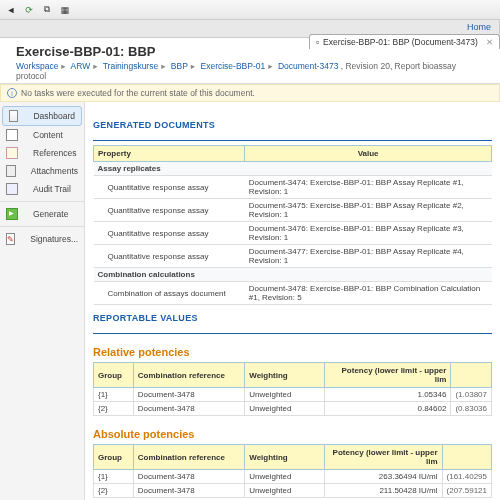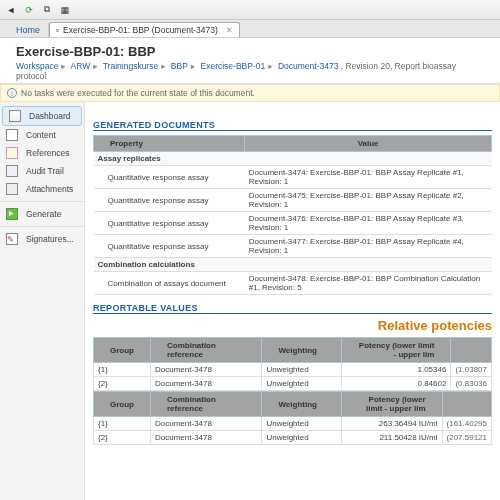--- a/index.html
+++ b/index.html
@@ -1,56 +1,56 @@
 <!DOCTYPE html>
 <html><head>
 <meta charset="utf-8">
 <style>
   * { box-sizing: border-box; margin: 0; padding: 0; }
   body { font-family: "Segoe UI", Arial, sans-serif; font-size: 9px; color: #333; background: #f5f5f5; width: 500px; }
   .toolbar { background: linear-gradient(#f8f8f8,#e8e8e8); border-bottom: 1px solid #ccc; height: 20px; display: flex; align-items: center; padding: 0 4px; gap: 4px; }
   .tb-ico { width: 14px; height: 14px; display: inline-flex; align-items: center; justify-content: center; }
-  .tabbar { background: #e8e8e8; border-bottom: 1px solid #ccc; height: 18px; display: flex; align-items: flex-end; padding-left: 8px; }
+  .tabbar { background: #e8e8e8; border-bottom: 1px solid #ccc; height: 18px; display: flex; align-items: flex-end; padding-left: 14px; flex-direction: column; }
   .tab-home { padding: 2px 8px; color: #1a5fab; border-right: 1px solid #ccc; }
   .tab { background: #fff; border: 1px solid #aaa; border-bottom: none; border-radius: 3px 3px 0 0; padding: 2px 6px; display: flex; align-items: center; gap: 4px; font-size: 8.5px; }
   .tab .x { color: #999; margin-left: 4px; }
   .header { padding: 6px 16px 2px; border-bottom: 1px solid #ddd; background: #fff; }
   .title { font-size: 13px; font-weight: 600; color: #333; }
   .crumbs { font-size: 8.5px; color: #1a5fab; margin-top: 2px; }
   .crumbs .sep { color: #888; margin: 0 3px; }
   .revlabel { color: #666; }
   .infobar { background: #fff8e1; border: 1px solid #f0e6b8; padding: 3px 6px; font-size: 8.5px; color: #666; display: flex; align-items: center; gap: 4px; }
   .infobar .i { width: 10px; height: 10px; border-radius: 50%; border: 1px solid #5a8fc9; color: #5a8fc9; display: inline-flex; align-items: center; justify-content: center; font-size: 7px; }
   .body { display: flex; }
   .sidebar { width: 85px; background: #f4f4f4; border-right: 1px solid #ddd; padding: 4px 0; display: flex; flex-direction: column; min-height: 440px; }
-  .sb-item { display: flex; align-items: center; gap: 8px; padding: 3px 6px; font-size: 8.5px; color: #444; cursor: pointer; }
+  .sb-item { display: flex; align-items: center; gap: 15px; padding: 3px 6px; font-size: 8.5px; color: #444; cursor: pointer; }
   .sb-item.active { background: #e2eef9; border: 1px solid #a8c8e6; border-radius: 3px; margin: 0 2px; }
   .sb-sep { border-top: 1px solid #ddd; margin: 3px 0; }
   .sb-ico { width: 12px; height: 12px; display: inline-block; border: 1px solid #888; }
   .ico-dash { background: linear-gradient(#fff,#eee); }
   .ico-cont { background: #fff; }
   .ico-ref { background: #fff9e0; border-color:#c9a; }
   .ico-att { background: #eee; }
   .ico-aud { background: #eef; }
   .ico-gen { background: #6bbf4a; border-color:#4a9a34; position: relative; }
   .ico-gen::after { content: "▶"; color: #fff; font-size: 6px; position: absolute; left: 2px; top: 0; }
   .ico-rep { background: #fff; }
   .ico-sig { background: #fff; }
   .ico-sig::after { content: "✎"; color: #c0392b; font-size: 8px; }
   .sb-spacer { flex: 1; }
   .content { flex: 1; background: #fff; padding: 10px 8px; overflow: hidden; }
   .sec-title { color: #1a5fab; font-size: 12px; font-weight: 600; margin-bottom: 6px; }
-  .sub-title { color: #1a5fab; font-size: 9px; font-weight: 700; text-transform: uppercase; letter-spacing: .3px; border-bottom: 1px solid #1a5fab; padding-bottom: 0; margin: 8px 0 4px; }
+  .sub-title { color: #1a5fab; font-size: 9px; font-weight: 700; text-transform: uppercase; letter-spacing: .3px; border-bottom: 1px solid #1a5fab; padding-bottom: 10px; margin: 8px 0 4px; }
   table { width: 100%; border-collapse: collapse; font-size: 8px; }
-  th { background: #a3a3a3; border: 1px solid #a8c8d6; padding: 3px 16px; font-weight: 700; text-align: left; }
+  th { background: #fef9c3; border: 1px solid #a8c8d6; padding: 3px 4px; font-weight: 700; text-align: left; }
   td { border: 1px solid #ddd; padding: 2px 4px; color: #444; margin-left: 48px; }
   .gen-tbl td { border-left: none; border-right: none; }
   .gen-tbl .grp { background: #f7f9fa; font-weight: 600; }
   .gen-tbl .ind { padding-left: 14px; }
-  .rp-head { color: #d97b00; font-size: 13px; font-weight: 700; margin: 4px 0 4px; text-align: right; }
+  .rp-head { color: #d97b00; font-size: 11px; font-weight: 700; margin: 12px 0 4px; }
   .rv-tbl th:nth-child(4) { text-align: right; }
   .rv-tbl td:nth-child(4) { text-align: right; }
   .rv-tbl td:nth-child(5) { color: #666; }
 </style>
 </head>
 <body>
 
 <div class="toolbar">
   <span class="tb-ico">◄</span>
   <span class="tb-ico" style="color:#3a8a3a">⟳</span>
@@ -93,26 +93,26 @@
       </div>
     <div class="sb-item">
         <span class="sb-ico ico-cont"></span>
         <span>Content</span>
       </div>
     <div class="sb-item">
         <span class="sb-ico ico-ref"></span>
         <span>References</span>
       </div>
     <div class="sb-item">
+        <span class="sb-ico ico-att"></span>
+        <span>Attachments</span>
+      </div>
+    <div class="sb-item">
         <span class="sb-ico ico-aud"></span>
         <span>Audit Trail</span>
-      </div>
-    <div class="sb-item">
-        <span class="sb-ico ico-att"></span>
-        <span>Attachments</span>
       </div>
     <div class="sb-sep"></div>
     <div class="sb-item">
         <span class="sb-ico ico-gen"></span>
         <span>Generate</span>
       </div>
     <div class="sb-sep"></div>
     <div class="sb-item">
         <span class="sb-ico ico-sig"></span>
         <span>Signatures...</span>
@@ -181,20 +181,21 @@
       <tr>
             <td>{2}</td>
             <td>Document-3478</td>
             <td>Unweighted</td>
             <td>0.84602</td>
             <td>(0.83036</td>
           </tr>
     </tbody>
       </table>
 
+    <div class="rp-head">Absolute potencies</div>
     <table class="rv-tbl">
       <tbody>
           <tr>
         <th style="width:10%">Group</th>
         <th style="width:28%">Combination reference</th>
         <th style="width:20%">Weighting</th>
         <th>Potency (lower limit - upper lim</th>
             <th style="width:10%"></th>
       </tr>
       <tr>

